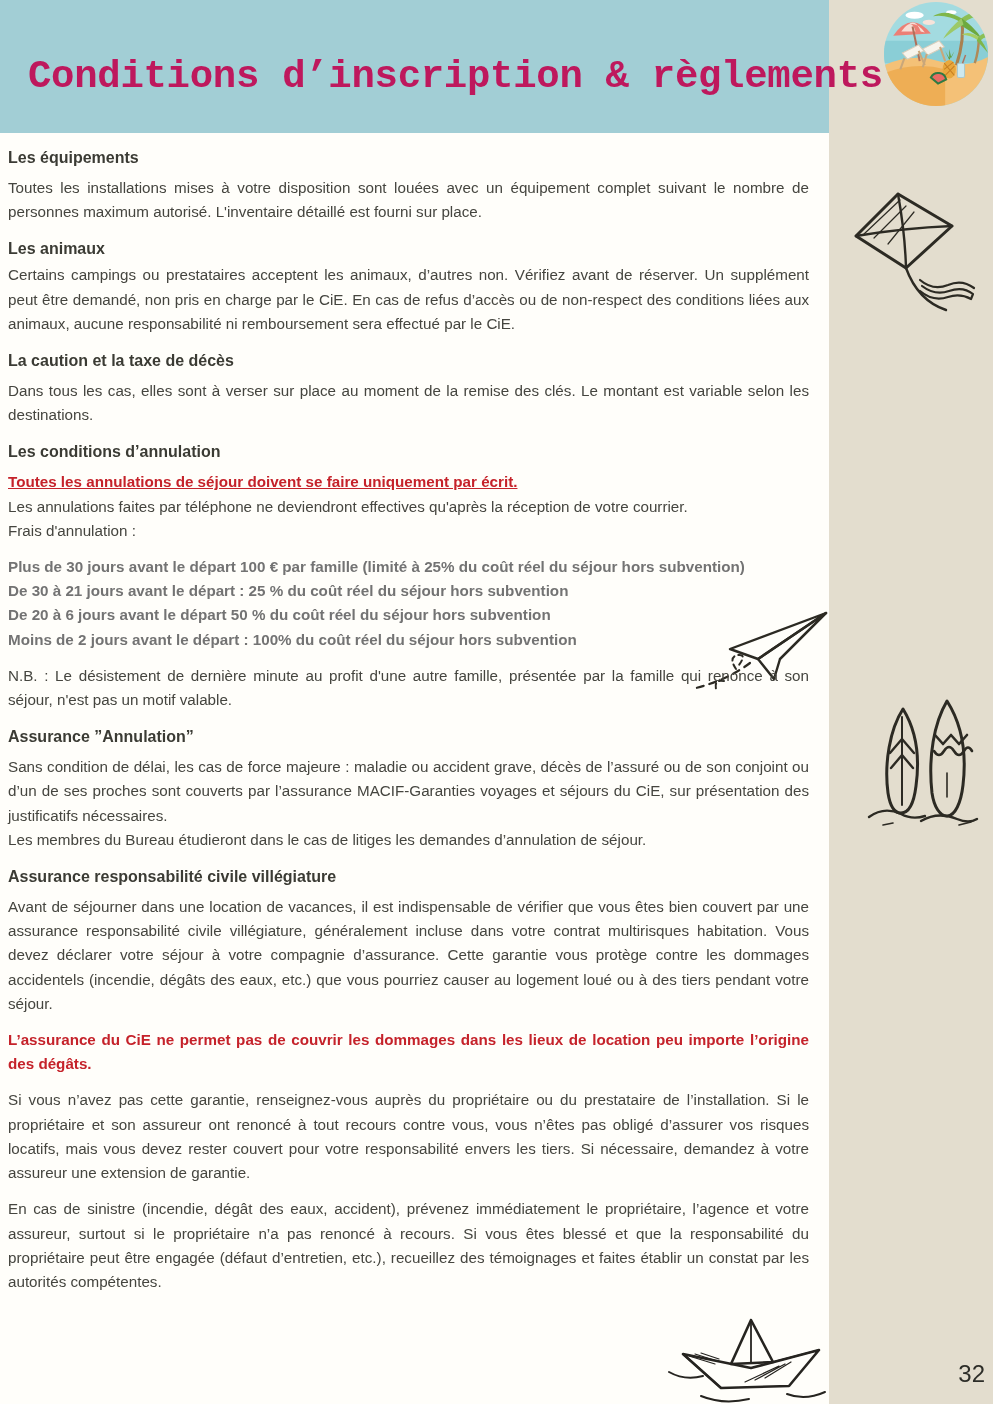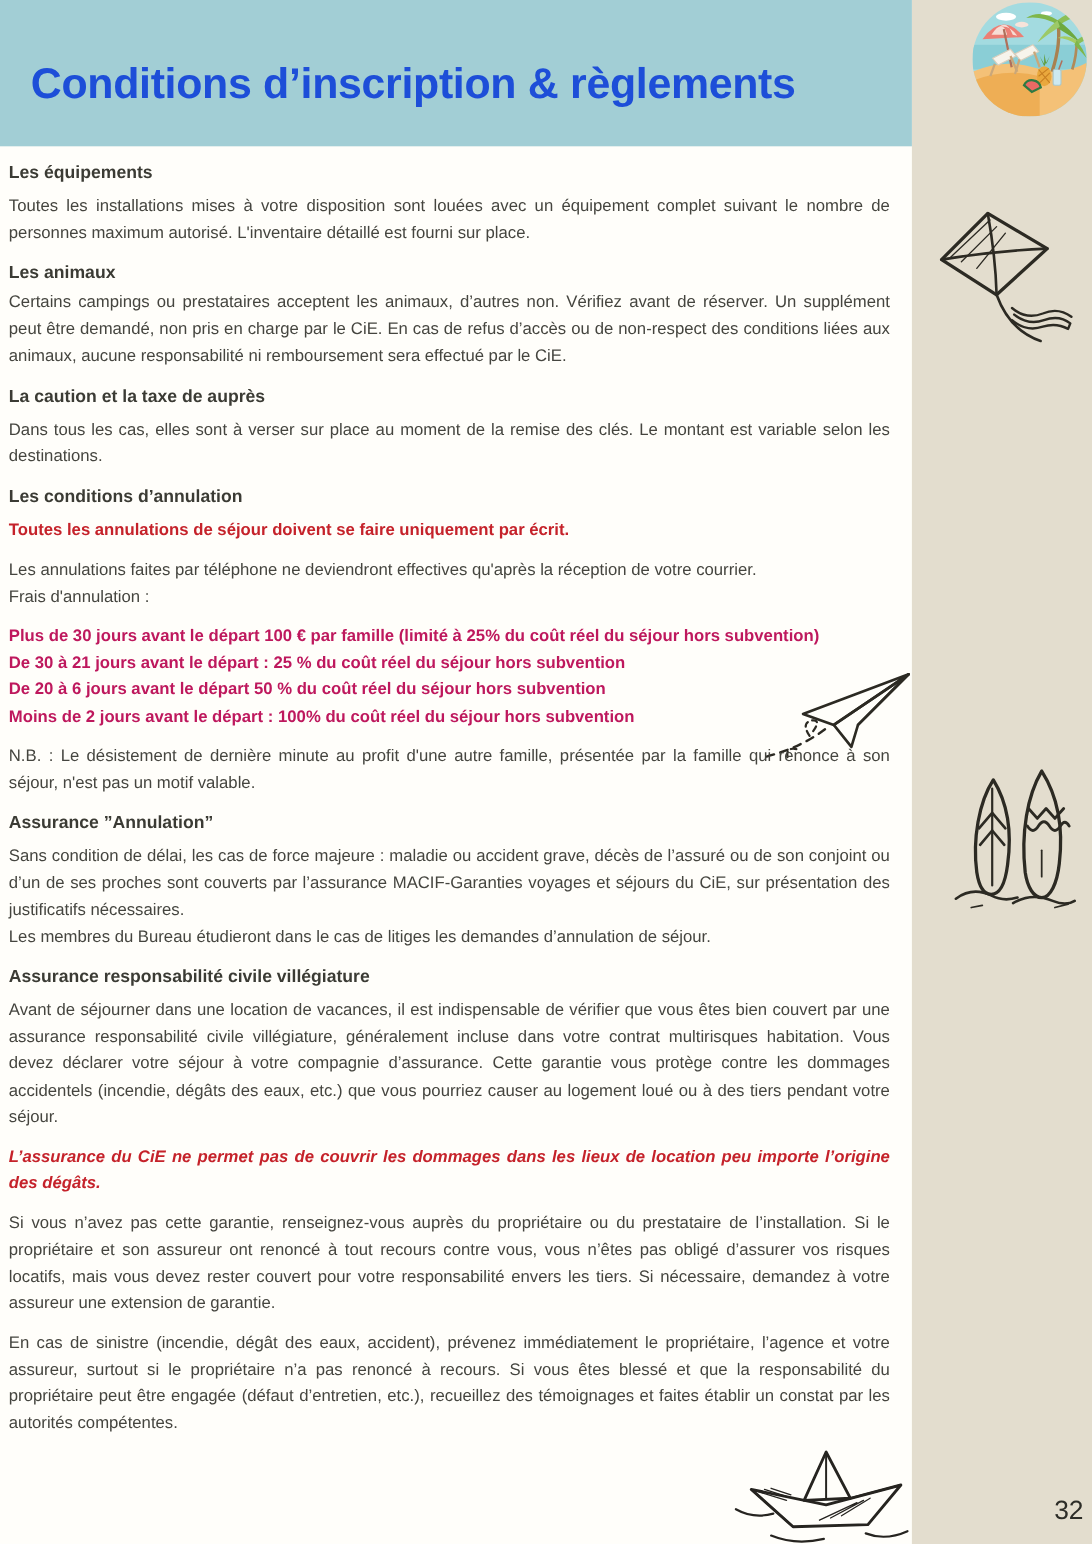--- a/index.html
+++ b/index.html
@@ -23,25 +23,25 @@
     position: absolute;
     top: 0; left: 0;
     width: 829px;
     height: 133px;
     background: #a2ced5;
     display: flex;
     align-items: center;
   }
   .banner h1 {
     margin: 20px 0 0 28px;
-    font-family: Liberation Sans, sans-serif;
+    font-family: Liberation Mono, monospace;
     font-weight: 700;
     font-size: 39px;
     letter-spacing: -0.3px;
-    color: #1d4ed8;
+    color: #be185d;
     white-space: nowrap;
   }
   .content {
     position: absolute;
     top: 140px;
     left: 8px;
     width: 801px;
     color: #45453f;
   }
   h2.sec {
@@ -56,25 +56,26 @@
   p.body, .line {
     font-size: 15.2px;
     line-height: 24.2px;
     text-align: justify;
     margin: 0 0 12px 0;
   }
   .line { display: block; margin: 0; }
   .group { margin: 0 0 12px 0; }
   .red { color: #c5222a; font-weight: 700; }
   .notice {
-    margin-bottom: 12px;
+    text-decoration: underline;
+    margin-bottom: 0;
   }
   .fee-block { margin: 6px 0 12px 0; }
-  .fee-block .line { font-weight: 700; color: #be185d; }
-  .warning-block { margin: 4px 0 14px 0; font-style: italic; }
+  .fee-block .line { font-weight: 700; color: #737373; }
+  .warning-block { margin: 4px 0 14px 0; }
   .pagenum {
     position: absolute;
     right: 8px;
     bottom: 16px;
     font-size: 24px;
     color: #2d2d28;
   }
   .deco { position: absolute; }
   .deco svg { display: block; width: 100%; height: 100%; }
   .deco-beach   { left: 884px; top: 2px;    width: 104px; height: 104px; }
@@ -199,21 +200,21 @@
   </div>
 
   <div class="content">
 
     <h2 class="sec first">Les équipements</h2>
     <p class="body">Toutes les installations mises à votre disposition sont louées avec un équipement complet suivant le nombre de personnes maximum autorisé. L'inventaire détaillé est fourni sur place.</p>
 
     <h2 class="sec tight">Les animaux</h2>
     <p class="body">Certains campings ou prestataires acceptent les animaux, d’autres non. Vérifiez avant de réserver. Un supplément peut être demandé, non pris en charge par le CiE. En cas de refus d’accès ou de non-respect des conditions liées aux animaux, aucune responsabilité ni remboursement sera effectué par le CiE.</p>
 
-    <h2 class="sec">La caution et la taxe de auprès</h2>
+    <h2 class="sec">La caution et la taxe de décès</h2>
     <p class="body">Dans tous les cas, elles sont à verser sur place au moment de la remise des clés. Le montant est variable selon les destinations.</p>
 
     <h2 class="sec">Les conditions d’annulation</h2>
     <div class="group">
       <span class="line red notice">Toutes les annulations de séjour doivent se faire uniquement par écrit.</span>
       <span class="line">Les annulations faites par téléphone ne deviendront effectives qu'après la réception de votre courrier.</span>
       <span class="line">Frais d'annulation :</span>
     </div>
     <div class="fee-block">
       <span class="line">Plus de 30 jours avant le départ 100 € par famille (limité à 25% du coût réel du séjour hors subvention)</span>

